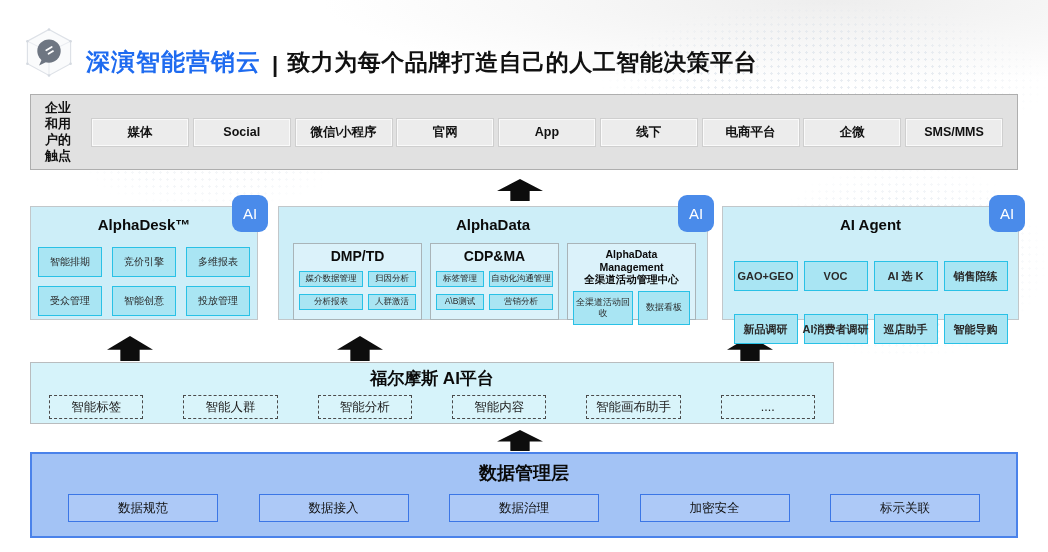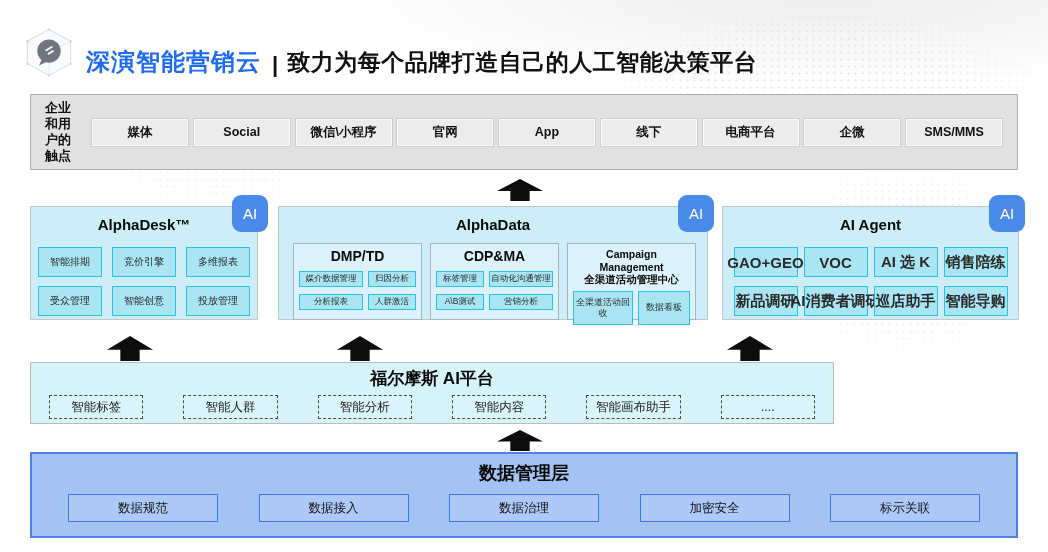--- a/index.html
+++ b/index.html
@@ -71,21 +71,21 @@
   .g-grid { display:grid; gap:7px 5px; justify-content:center; margin-top:7px; }
   .g-grid.dmp { grid-template-columns:64px 48px; }
   .g-grid.cdp { grid-template-columns:48px 64px; }
   .g-grid.cmp { grid-template-columns:60px 52px; margin-top:5px; }
   .chip.sm { height:16px; font-size:8.5px; }
   .chip.tall { height:34px; font-size:9px; }
   .chip.wrap { white-space:normal; text-align:center; line-height:1.25; }
 
   .agent-grid { display:grid; grid-template-columns:repeat(4,64px); gap:9px 6px;
     justify-content:center; margin-top:14px; }
-  .agent-grid .chip { font-size:15px; font-weight:bold; }
+  .agent-grid .chip { font-size:11px; font-weight:bold;margin-top:14px; }
 
   
   .sherlock { position:absolute; left:30px; top:362px; width:804px; height:62px;
     background:#d6f3fa; border:1px solid #b9bcbe; box-sizing:border-box; }
   .sh-title { text-align:center; font-size:17px; font-weight:bold; margin-top:4px; color:#0a0a0a; }
   .sh-row { display:flex; justify-content:space-between; margin:5px 18px 0;gap:40px; }
   .dash-box { width:141px; height:24px; border:1px dashed #4a4a4a;
     display:flex; align-items:center; justify-content:center; font-size:12.5px;
     color:#222; box-sizing:border-box; background:rgba(255,255,255,.08); }
 
@@ -179,21 +179,21 @@
       <div class="group">
         <div class="gtitle">CDP&amp;MA</div>
         <div class="g-grid cdp">
           <div class="chip sm">标签管理</div>
           <div class="chip sm">自动化沟通管理</div>
           <div class="chip sm">A\B测试</div>
           <div class="chip sm">营销分析</div>
         </div>
       </div>
       <div class="group">
-        <div class="gtitle-sm">Campaign Management</div>
+        <div class="gtitle-sm">AlphaData Management</div>
         <div class="gtitle-sm">全渠道活动管理中心</div>
         <div class="g-grid cmp">
           <div class="chip tall wrap">全渠道活动回收</div>
           <div class="chip tall">数据看板</div>
         </div>
       </div>
     </div>
   </div>
 
   <div class="panel p-agent">

